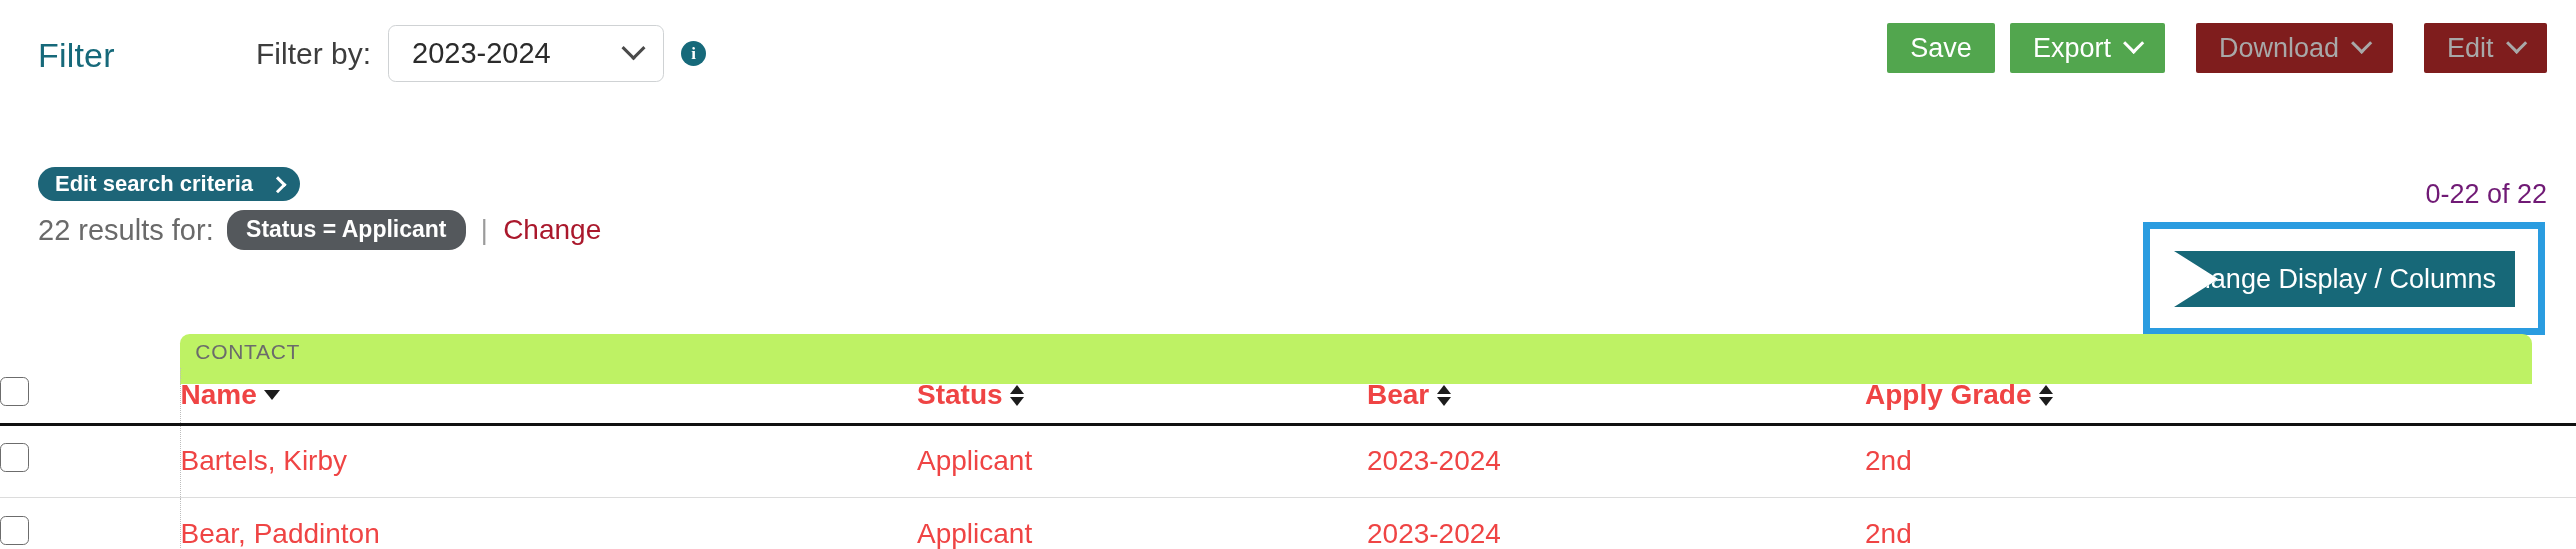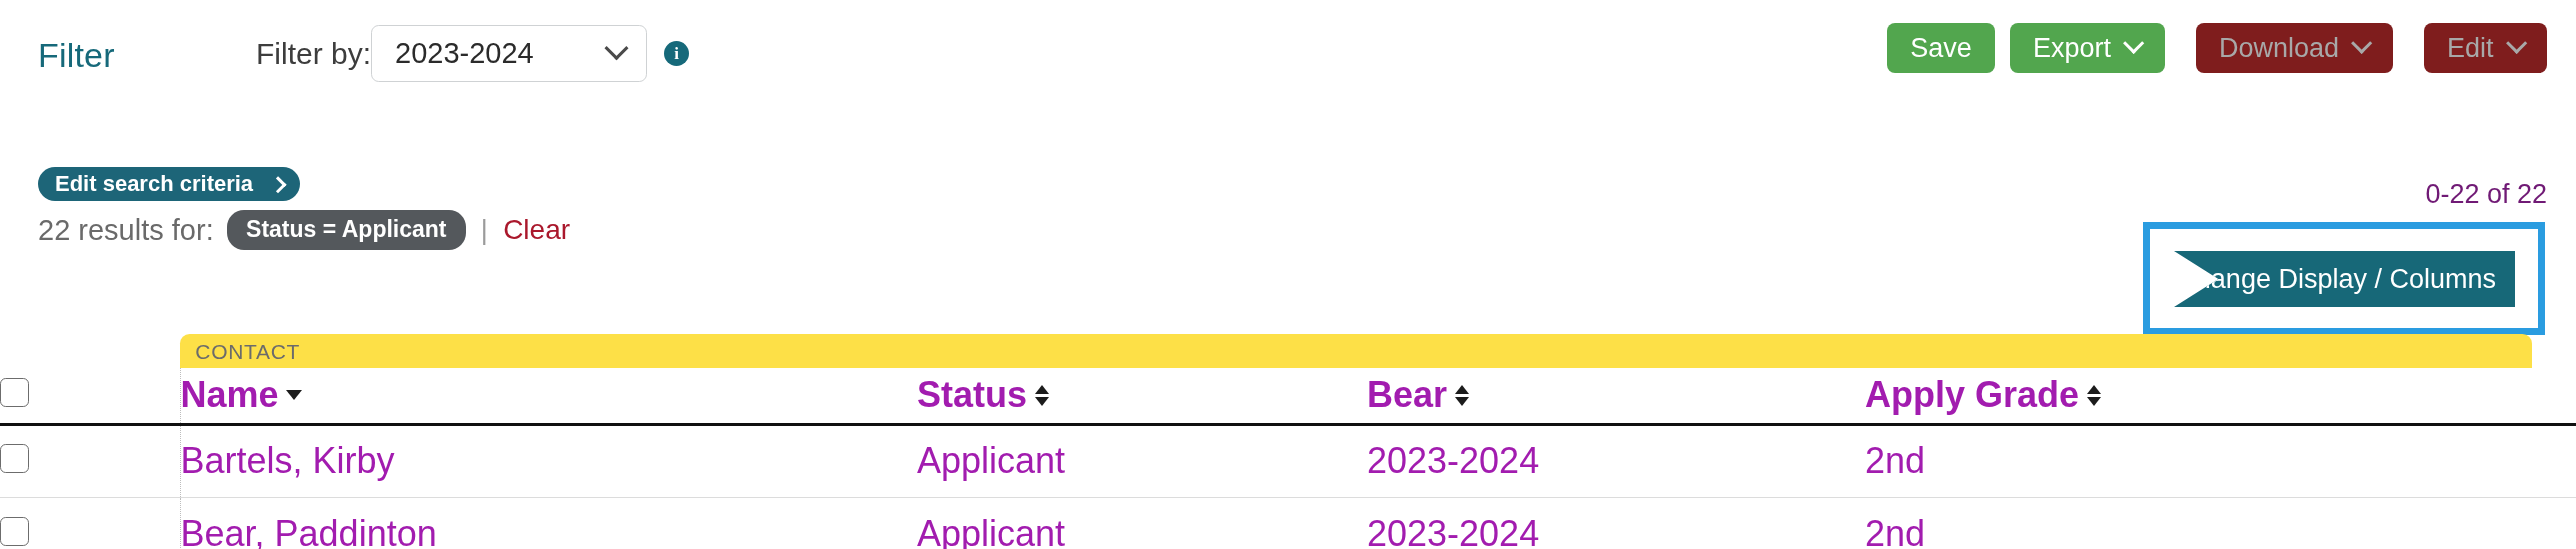--- a/index.html
+++ b/index.html
@@ -20,21 +20,21 @@
   .page-title {
     position: absolute; left: 38px; top: 38px;
     font-size: 34px; color: #16697a; font-weight: 400; line-height: 1;
     letter-spacing: 0.2px;
   }
   .filter-group {
     position: absolute; left: 256px; top: 25px;
     display: flex; align-items: center; gap: 0;
   }
   .filter-label {
-    font-size: 30px; color: #3d3d3d; font-weight: 400; 
+    font-size: 30px; color: #3d3d3d; font-weight: 400; margin-right: 17px;
     line-height: 1;
   }
   .filter-select {
     width: 276px; height: 57px;
     border: 1px solid #cfd2d4; border-radius: 7.7px; background: #fff;
     display: flex; align-items: center; justify-content: space-between;
     padding: 0 21px 0 23px;
   }
   .filter-select .sel-val { font-size: 29px; color: #2b2b2b; line-height: 1; }
   .chev {
@@ -48,21 +48,21 @@
     display: flex; align-items: center; justify-content: center;
     font-family: "Liberation Serif", serif; line-height: 1;
   }
 
   
   .actions {
     position: absolute; right: 29px; top: 23px;
     display: flex; align-items: flex-start; gap: 15.3px;
   }
   .btn {
-    height: 50px; border-radius: 8px; border: none;
+    height: 50px; border-radius: 2px; border: none;
     display: inline-flex; align-items: center; justify-content: center;
     gap: 15.3px; padding: 0 23px;
     font-family: "Liberation Sans", sans-serif; font-size: 27px;
     line-height: 1; cursor: pointer; white-space: nowrap;
   }
   .btn-green { background: #52a64e; color: #ffffff; }
   .btn-disabled { background: #7f1d1d; color: #a8a8a8; cursor: default; margin-left: 16px; }
   .btn .cap {
     display: inline-block; width: 15.3px; height: 15.3px;
     border-right: 3.8px solid currentColor; border-bottom: 3.8px solid currentColor;
@@ -110,41 +110,41 @@
   .change-display {
     position: absolute; left: 2174px; top: 251px; width: 341px; height: 56px;
     background: #176878; color: #ffffff;
     display: flex; align-items: center; justify-content: flex-end;
     padding-right: 19px; font-size: 27px; line-height: 1; cursor: pointer;
     clip-path: polygon(0 0, 100% 0, 100% 100%, 0 100%, 13% 50%);
   }
 
   
   .group-bar {
-    position: absolute; left: 180px; top: 334px; width: 2352px; height: 34px;
-    background: #fde047; border-radius: 9.6px 9.6px 0 0; padding-left: 37px;
+    position: absolute; left: 180px; top: 334px; width: 2352px; height: 50px;
+    background: #bef264; border-radius: 9.6px 9.6px 0 0; padding-left: 37px;
   }
   .group-bar span {
     position: absolute; left: 15.3px; top: 6.7px;
     font-size: 21px; color: #6b6b6b; letter-spacing: 0.7px; line-height: 1;
   }
 
   table.grid {
     position: absolute; left: 0; top: 368px; width: 2576px;
     border-collapse: collapse; table-layout: fixed;
   }
   table.grid col.c-chk   { width: 180px; }
   table.grid col.c-name  { width: 737px; }
   table.grid col.c-stat  { width: 450px; }
   table.grid col.c-term  { width: 498px; }
   table.grid col.c-grade { width: 712px; }
 
   table.grid th, table.grid td {
     text-align: left; vertical-align: middle; padding: 0;
-    font-weight: normal; font-size: 36px; color: #a21caf;
+    font-weight: normal; font-size: 28px; color: #ef4444;
   }
   table.grid thead th { height: 56px; }
   table.grid thead tr { border-bottom: 3.8px solid #101010; }
   table.grid tbody tr { border-bottom: 1.9px solid #dcdcdc; }
   table.grid tbody td { height: 73px; }
 
   .cell-pad { padding-left: 19px; }
   .chk-cell { padding-left: 46px; }
   .divider-cell { border-left: 1.9px dotted #bdbdbd; }
 
@@ -207,21 +207,21 @@
   <div class="criteria">
     <button class="edit-criteria">
       <span>Edit search criteria</span>
       <span class="arr"></span>
     </button>
 
     <div class="results-line">
       <span class="results-count">22 results for:</span>
       <span class="crit-pill">Status = Applicant</span>
       <span class="pipe">|</span>
-      <span class="clear-link">Clear</span>
+      <span class="clear-link">Change</span>
     </div>
   </div>
 
   <div class="pagination">0-22 of 22</div>
 
   <div class="highlight-box"></div>
   <div class="change-display">
     <span>Change Display / Columns</span>
   </div>
 

